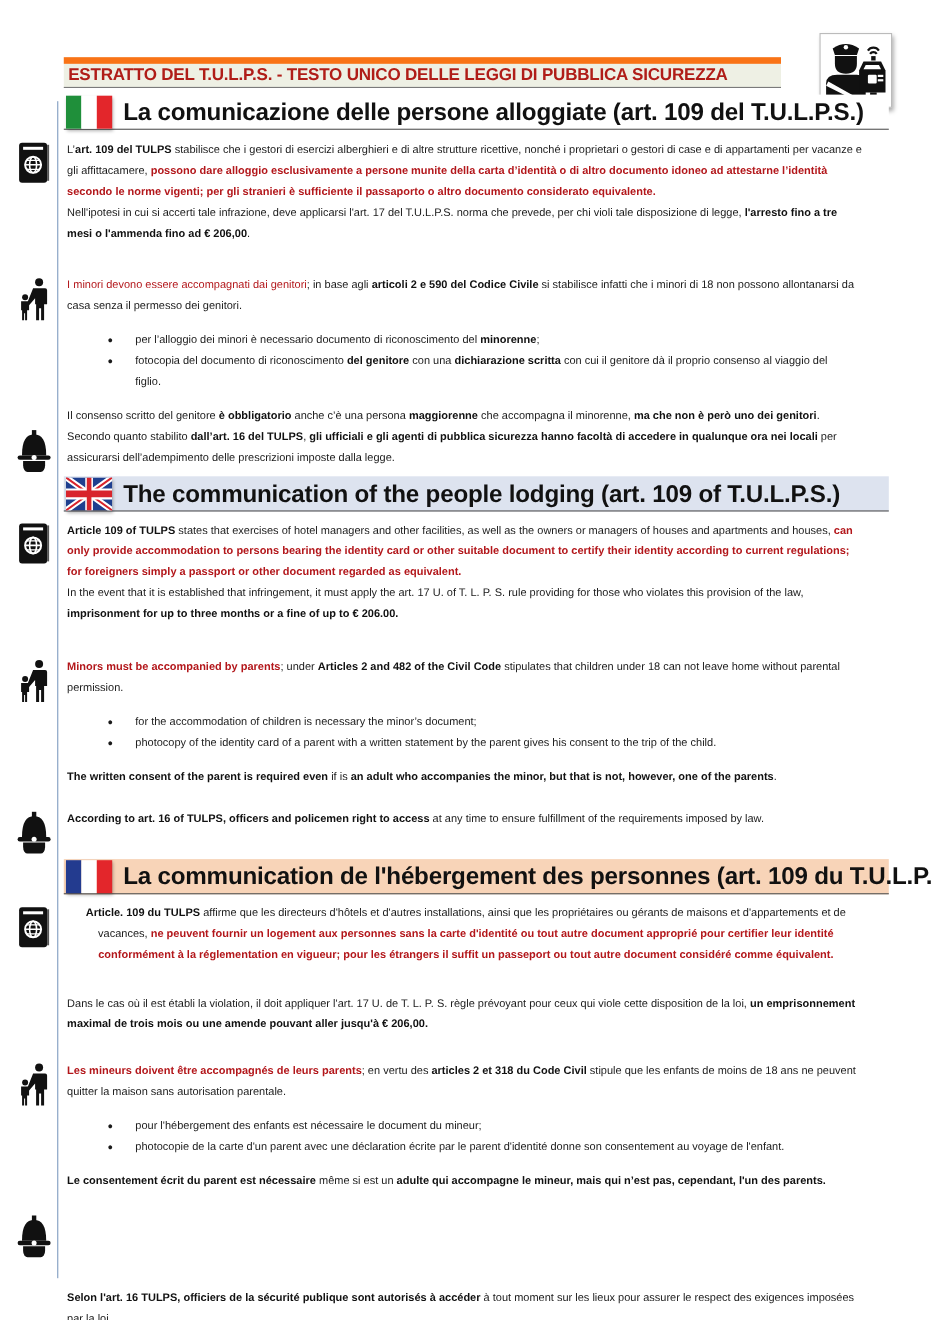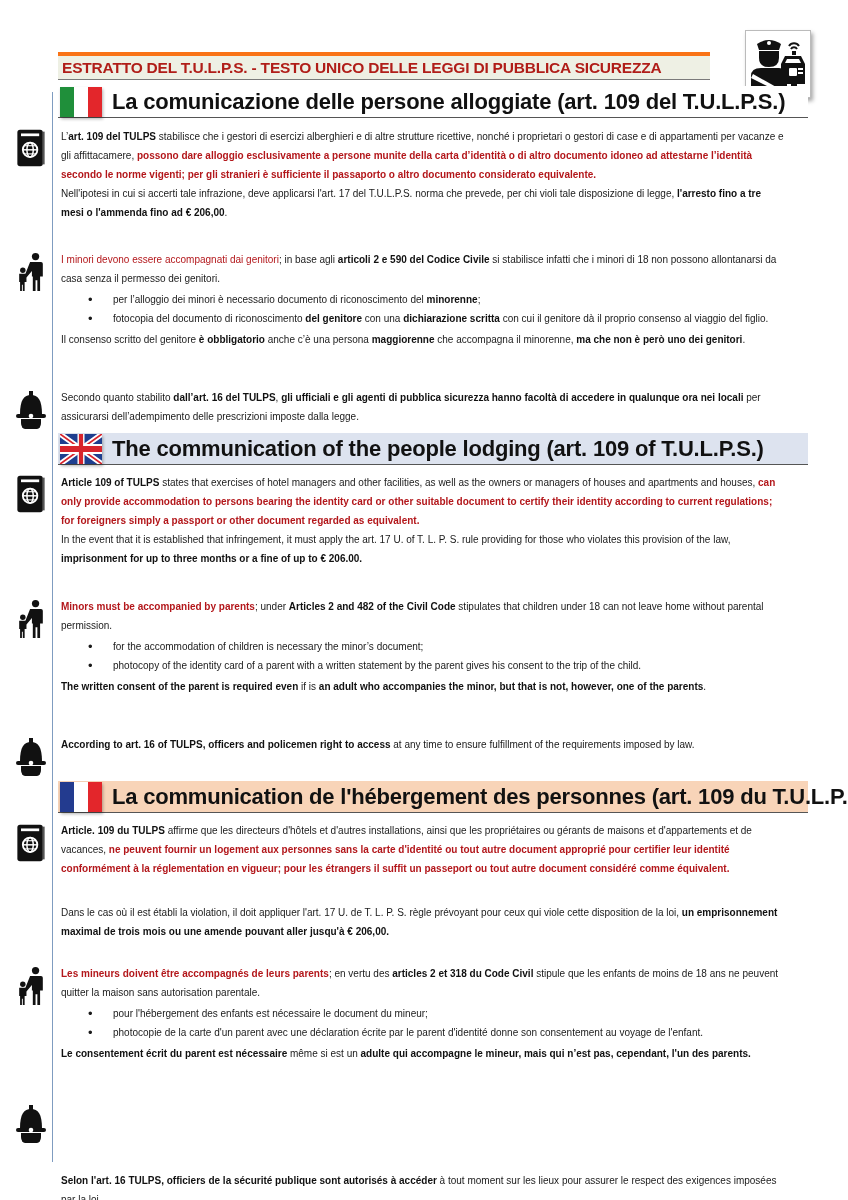--- a/index.html
+++ b/index.html
@@ -5,21 +5,21 @@
     * { box-sizing: border-box; margin: 0; padding: 0; }
     html, body { width: 848px; height: 1200px; background: #ffffff; overflow: hidden; }
     body { position: relative; font-family: "Liberation Sans", sans-serif; color: #1a1a1a; }
 
     .page-rule {
       position: absolute; left: 52px; top: 92px; width: 1px; height: 1070px; background: #7f9cc0;
     }
 
     .main-title-bar {
       position: absolute; left: 58px; top: 52px; width: 652px; height: 28px;
-      background: #eef0e4; border-top: 4px solid #f97316; border-bottom: 1px solid #7a7a7a;
+      background: #eef0e4; border-top: 6px solid #f97316; border-bottom: 1px solid #7a7a7a;
       display: flex; align-items: center; padding-left: 4px;
     }
     .main-title {
       color: #b01d18; font-weight: bold; font-size: 15.5px; letter-spacing: -0.2px; white-space: nowrap;
     }
 
     .police-badge {
       position: absolute; left: 745px; top: 30px; width: 66px; height: 68px;
       background: #fff; border: 1px solid #bbb; box-shadow: 2px 3px 4px rgba(0,0,0,0.35);
       display: flex; align-items: center; justify-content: center;
@@ -35,21 +35,21 @@
     .flag { width: 42px; height: 30px; margin-left: 2px; margin-right: 10px; flex: none; display: flex; box-shadow: 1px 2px 3px rgba(0,0,0,0.3); }
     .flag span { flex: 1; }
     .section-title { font-size: 22px; font-weight: bold; color: #111; white-space: nowrap; letter-spacing: -0.2px; }
 
     .block {
       position: absolute; left: 61px; width: 725px; font-size: 10px; line-height: 18.9px; color: #1a1a1a;
     }
     .block b { font-weight: bold; color: #111; }
     .red { color: #b3171b; }
     .red b, b.red { color: #b3171b; }
-    .bullets { list-style: none; margin: 2px; padding: 0; }
+    .bullets { list-style: none; margin: 12px; padding: 0; }
     .bullets li { position: relative; padding-left: 50px; }
     .bullets li::before {
       content: "•"; position: absolute; left: 25px; top: 0; font-size: 13px;
     }
 
     .side-icon { position: absolute; left: 14px; width: 34px; height: 40px; }
   </style>
 </head>
 <body>
 
@@ -192,21 +192,21 @@
     <span style="background:#233b8f"></span>
       <span style="background:#ffffff"></span>
       <span style="background:#e3262b"></span>
   </div>
   <span class="section-title">La communication de l'hébergement des personnes (art. 109 du T.U.L.P.S.)</span>
 </div>
 
 <svg class="side-icon" style="top:823px;">
     <use href="#sym-passport"></use>
   </svg>
-<div class="block" style="top:822px;">
+<div class="block" style="top:822px;text-align:center;">
   <b>Article. 109 du TULPS</b><span> affirme que les directeurs d'hôtels et d'autres installations, ainsi que les propriétaires ou gérants de maisons et d'appartements et de vacances, </span><b class="red">ne peuvent fournir un logement aux personnes sans la carte d'identité ou tout autre document approprié pour certifier leur identité conformément à la réglementation en vigueur; pour les étrangers il suffit un passeport ou tout autre document considéré comme équivalent.</b>
 </div>
 <div class="block" style="top:904px;">
   <span>Dans le cas où il est établi la violation, il doit appliquer l'art. 17 U. de T. L. P. S. règle prévoyant pour ceux qui viole cette disposition de la loi, </span><b>un emprisonnement maximal de trois mois ou une amende pouvant aller jusqu'à € 206,00.</b>
 </div>
 
 <svg class="side-icon" style="top:966px;">
     <use href="#sym-parent"></use>
   </svg>
 <div class="block" style="top:965px;">

